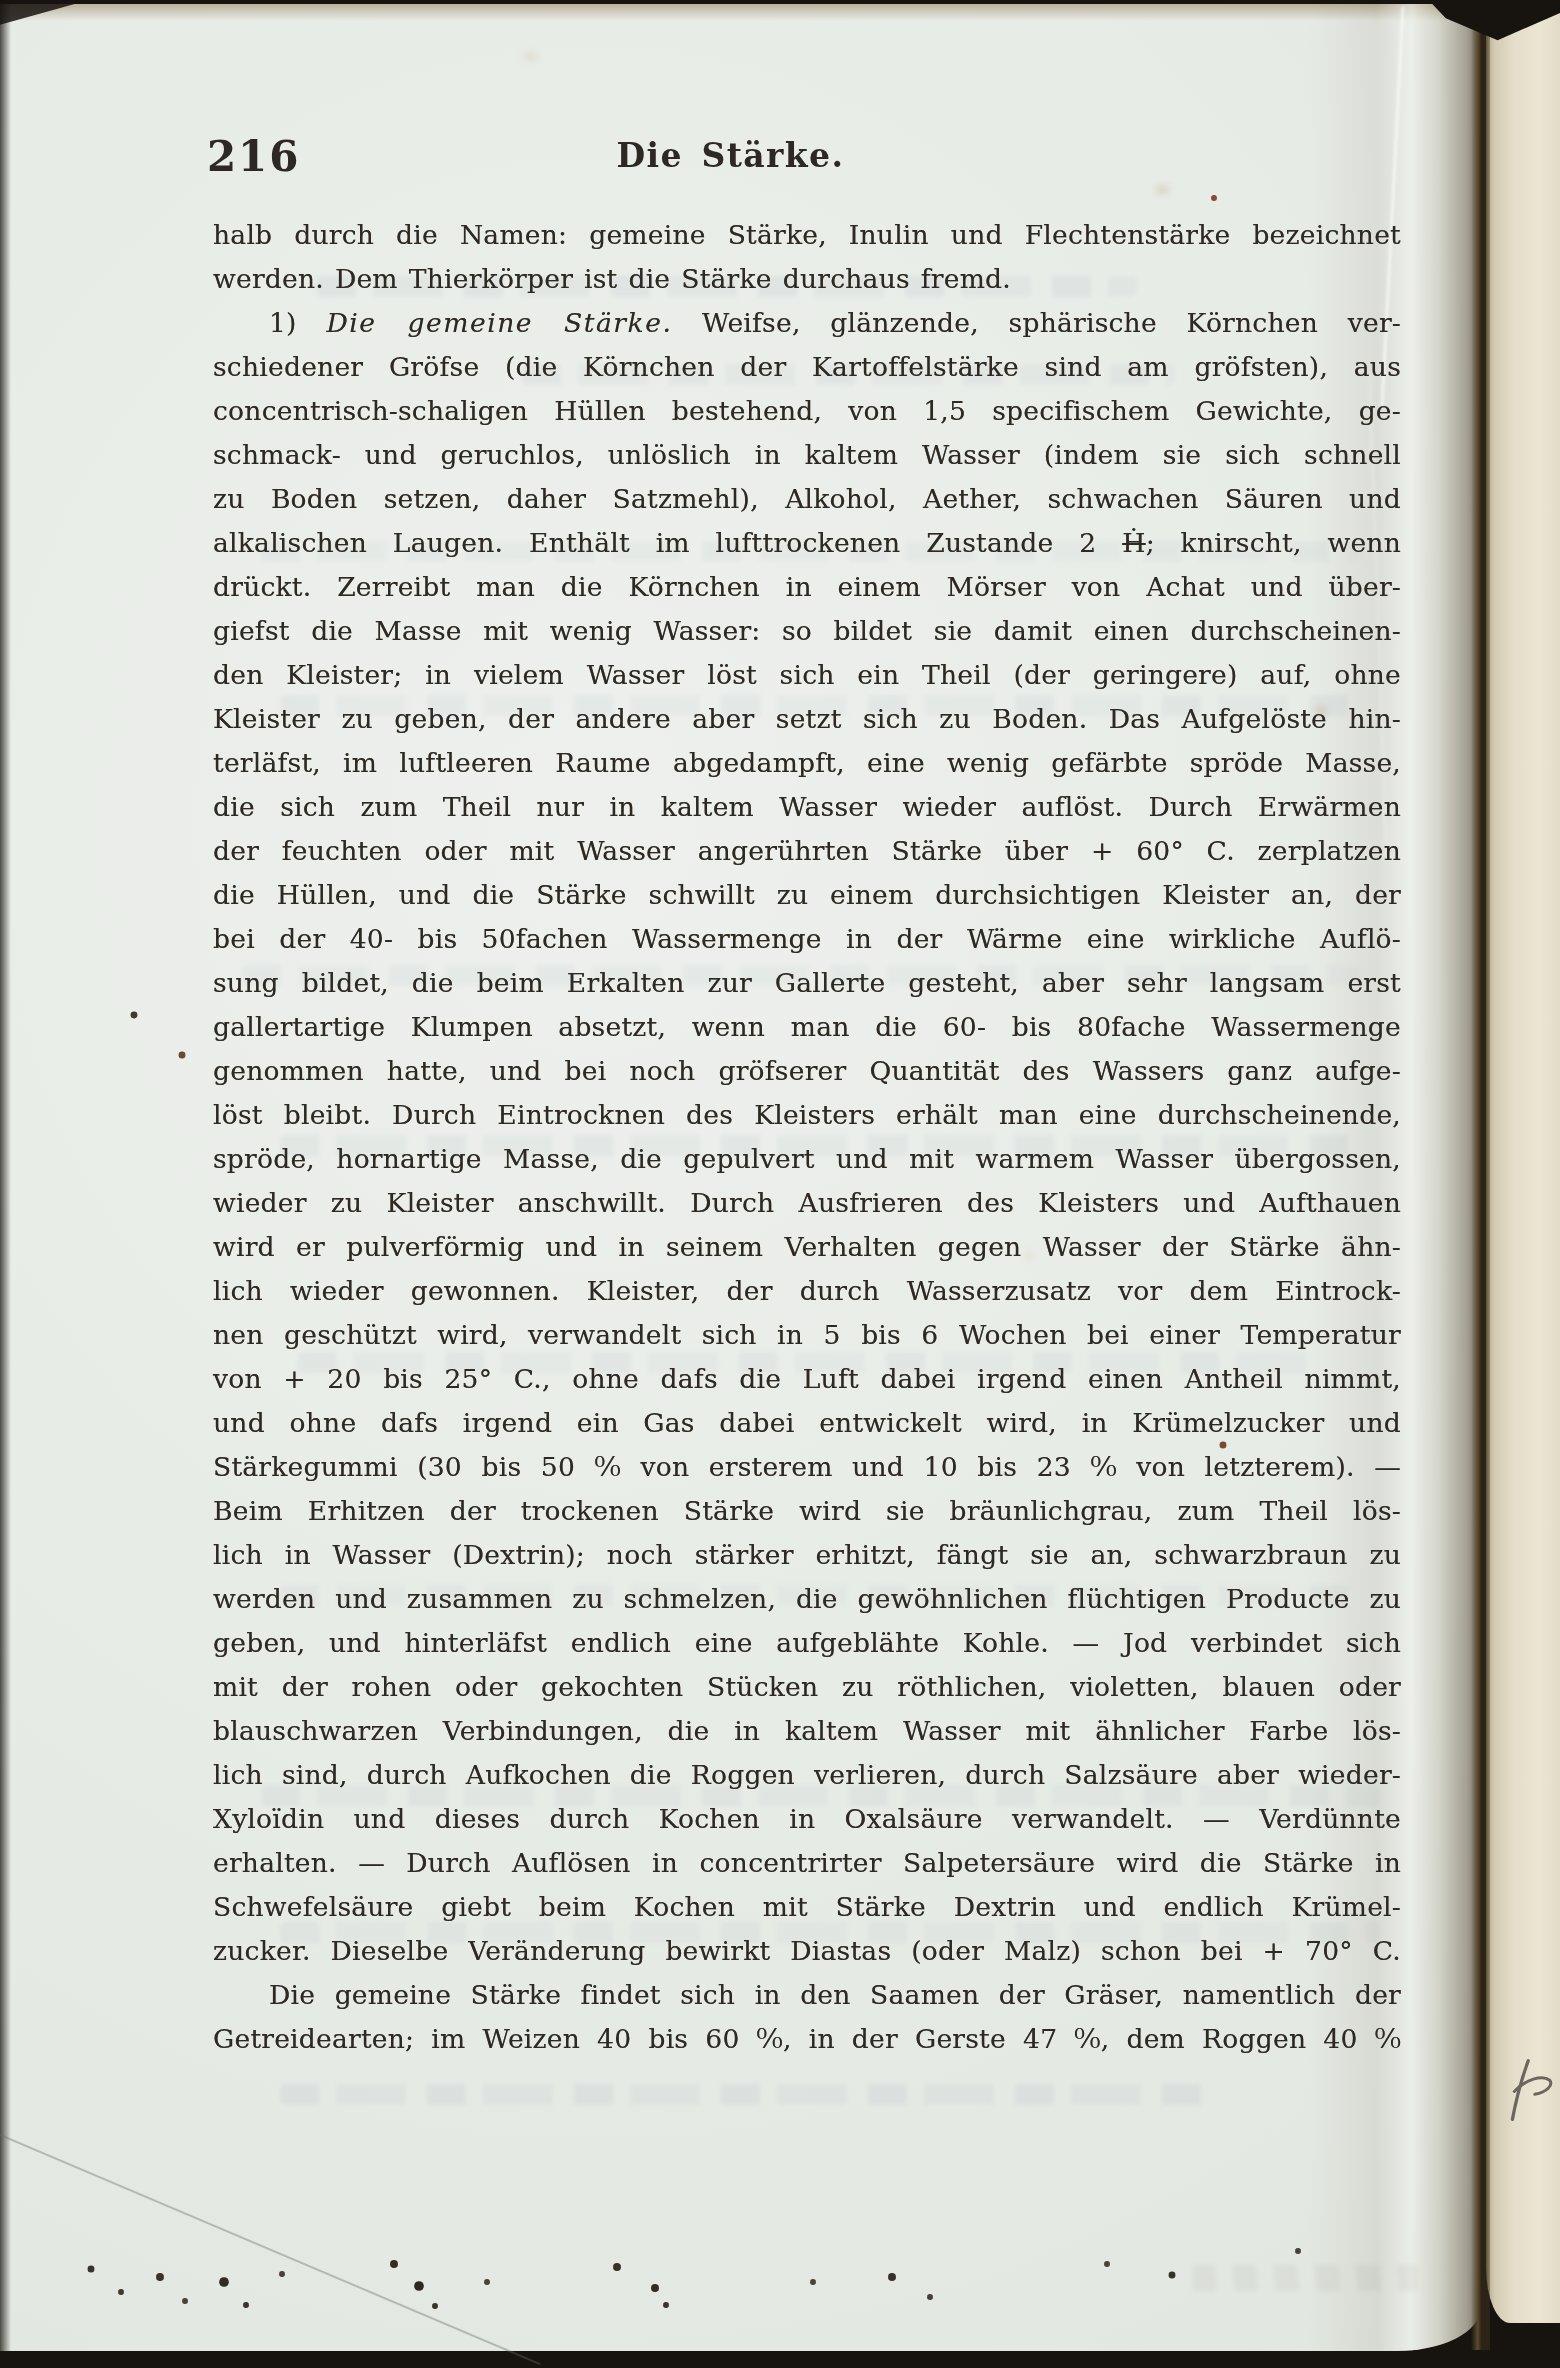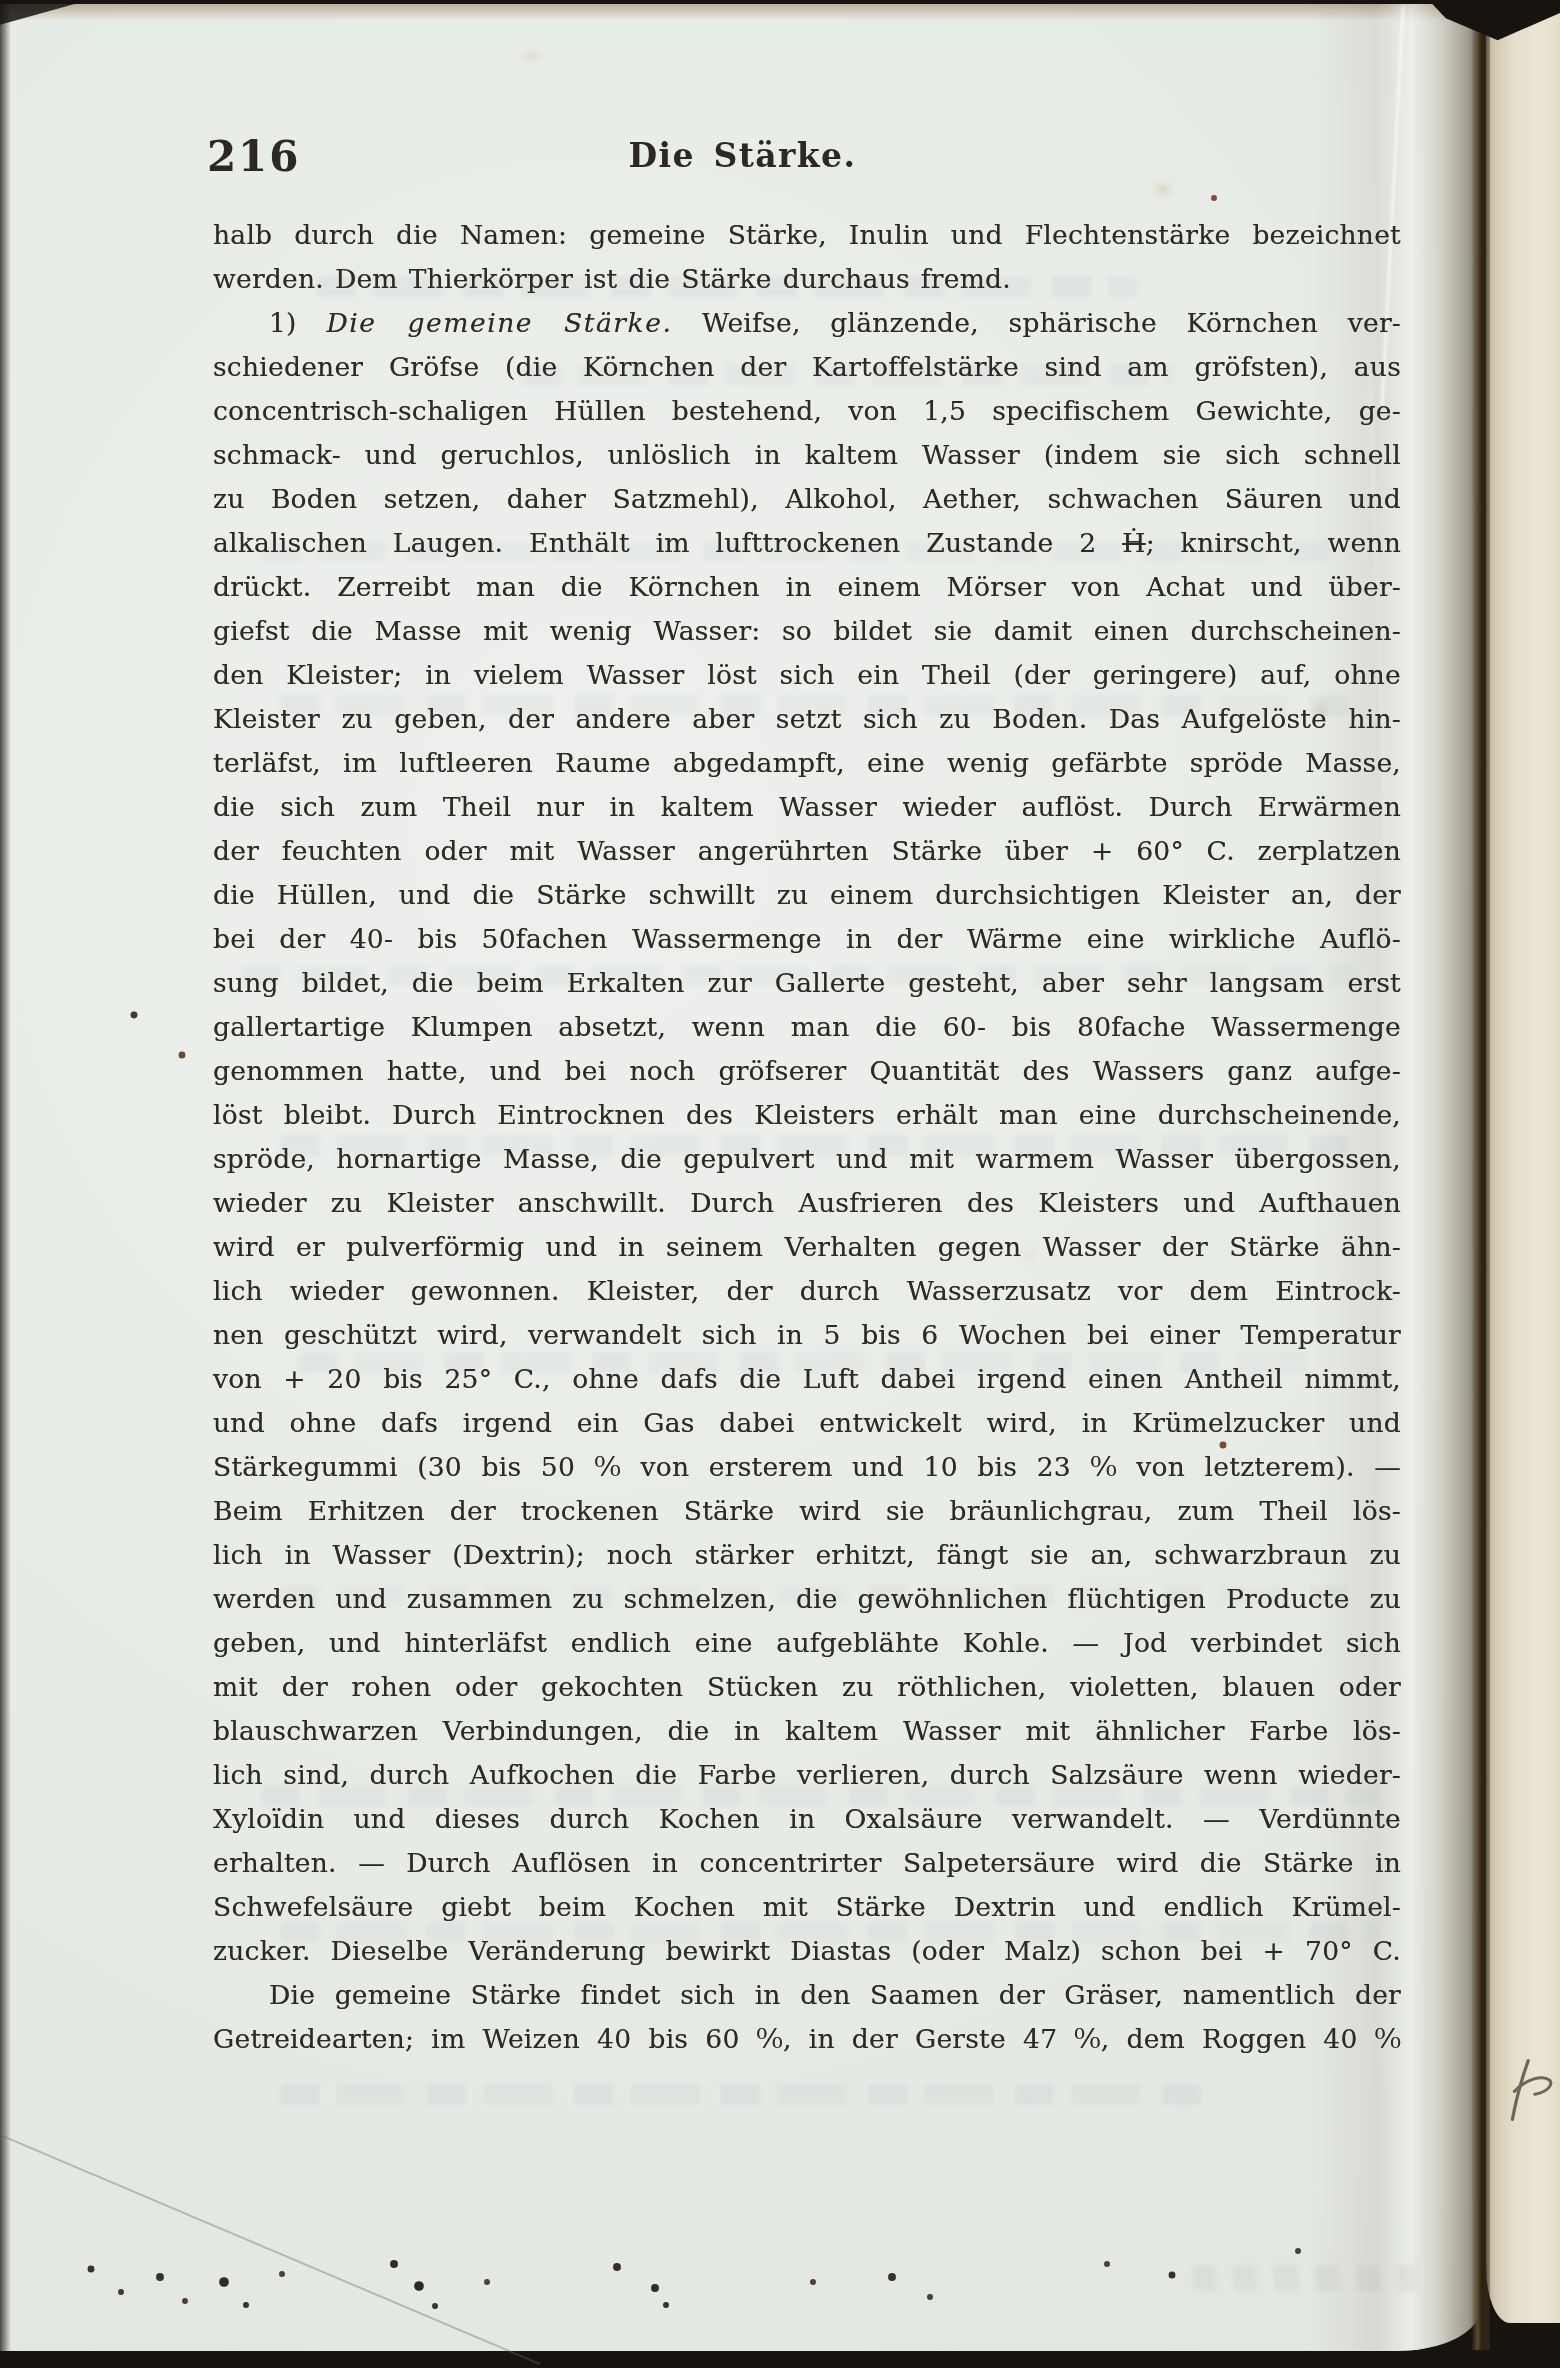--- a/index.html
+++ b/index.html
@@ -28,21 +28,21 @@
   
   .page-next{position:absolute;left:1486px;top:9.3px;width:75px;height:2314px;z-index:1;
     background:linear-gradient(90deg,#b4a88c 0%, #d4cbb3 12%, #e5decb 38%, #ebe5d3 72%, #e2dbc6 100%);
     border-bottom-left-radius:24px 56px;}
   .top-wedge{position:absolute;left:1417px;top:0;width:144px;height:48px;z-index:3;
     background:#17130f;clip-path:polygon(8% 0,100% 0,100% 26%,56% 84%,20% 38%);}
 
   
   .pageno{position:absolute;left:207px;top:132px;z-index:4;font-size:42px;font-weight:bold;
     color:#2d2823;letter-spacing:1.9px;}
-  .running-title{position:absolute;left:211px;top:136px;width:1063px;z-index:4;text-align:center;
+  .running-title{position:absolute;left:199px;top:136px;width:1063px;z-index:4;text-align:center;
     font-size:33px;font-weight:bold;color:#2d2823;letter-spacing:1.4px;word-spacing:5.6px;}
   .textblock{position:absolute;left:213px;top:213px;width:1188px;z-index:4;}
   .line{height:44px;line-height:44px;font-size:26.6px;font-weight:normal;color:#2e2923;
     text-align:justify;text-align-last:justify;word-spacing:2.3px;letter-spacing:0.2px;
     text-shadow:0 0 0.5px rgba(46,41,35,.55);}
   .line.noju{text-align-last:left;}
   .line.indent{padding-left:56px;}
   .line .it{font-style:italic;letter-spacing:1.5px;}
   .line .bar{text-decoration:line-through;text-decoration-thickness:2.3px;}
 
@@ -148,21 +148,21 @@
       <div class="line"><span>nen geschützt wird, verwandelt sich in 5 bis 6 Wochen bei einer Temperatur</span></div>
       <div class="line"><span>von + 20 bis 25° C., ohne dafs die Luft dabei irgend einen Antheil nimmt,</span></div>
       <div class="line"><span>und ohne dafs irgend ein Gas dabei entwickelt wird, in Krümelzucker und</span></div>
       <div class="line"><span>Stärkegummi (30 bis 50 ⁰⁄₀ von ersterem und 10 bis 23 ⁰⁄₀ von letzterem). —</span></div>
       <div class="line"><span>Beim Erhitzen der trockenen Stärke wird sie bräunlichgrau, zum Theil lös-</span></div>
       <div class="line"><span>lich in Wasser (Dextrin); noch stärker erhitzt, fängt sie an, schwarzbraun zu</span></div>
       <div class="line"><span>werden und zusammen zu schmelzen, die gewöhnlichen flüchtigen Producte zu</span></div>
       <div class="line"><span>geben, und hinterläfst endlich eine aufgeblähte Kohle. — Jod verbindet sich</span></div>
       <div class="line"><span>mit der rohen oder gekochten Stücken zu röthlichen, violetten, blauen oder</span></div>
       <div class="line"><span>blauschwarzen Verbindungen, die in kaltem Wasser mit ähnlicher Farbe lös-</span></div>
-      <div class="line"><span>lich sind, durch Aufkochen die Farbe verlieren, durch Salzsäure wenn wieder-</span></div>
+      <div class="line"><span>lich sind, durch Aufkochen die Roggen verlieren, durch Salzsäure aber wieder-</span></div>
       <div class="line"><span>Xyloïdin und dieses durch Kochen in Oxalsäure verwandelt. — Verdünnte</span></div>
       <div class="line"><span>erhalten. — Durch Auflösen in concentrirter Salpetersäure wird die Stärke in</span></div>
       <div class="line"><span>Schwefelsäure giebt beim Kochen mit Stärke Dextrin und endlich Krümel-</span></div>
       <div class="line"><span>zucker.  Dieselbe Veränderung bewirkt Diastas (oder Malz) schon bei + 70° C.</span></div>
       <div class="line indent"><span>Die gemeine Stärke findet sich in den Saamen der Gräser, namentlich der</span></div>
       <div class="line"><span>Getreidearten; im Weizen 40 bis 60 ⁰⁄₀, in der Gerste 47 ⁰⁄₀, dem Roggen 40 ⁰⁄₀</span></div>
     </div>
 
 </div>
 

